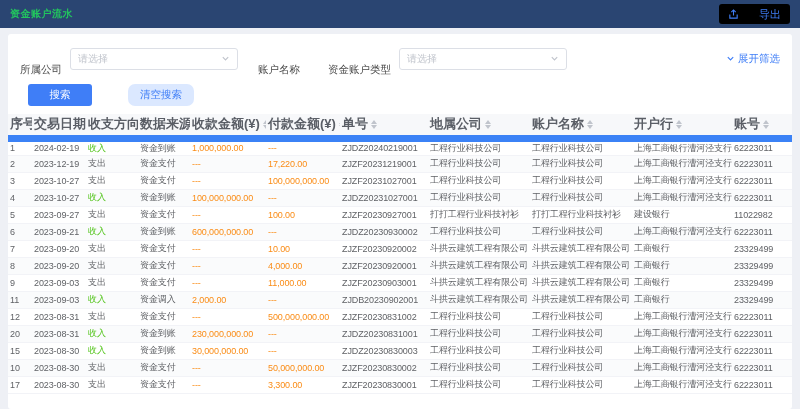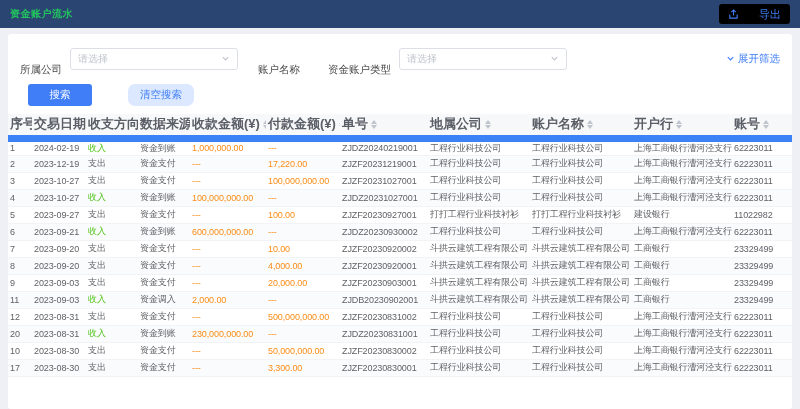--- a/index.html
+++ b/index.html
@@ -297,21 +297,21 @@
           <td>斗拱云建筑工程有限公司</td>
           <td>工商银行</td>
           <td>23329499</td>
         </tr>
         <tr>
           <td>9</td>
           <td>2023-09-03</td>
           <td class="dir-out">支出</td>
           <td>资金支付</td>
           <td class="amount">---</td>
-          <td class="amount">20,000.00</td>
+          <td class="amount">11,000.00</td>
           <td>ZJZF20230903001</td>
           <td>斗拱云建筑工程有限公司</td>
           <td>斗拱云建筑工程有限公司</td>
           <td>工商银行</td>
           <td>23329499</td>
         </tr>
         <tr>
           <td>11</td>
           <td>2023-09-03</td>
           <td class="dir-in">收入</td>
@@ -344,20 +344,33 @@
           <td>资金到账</td>
           <td class="amount">230,000,000.00</td>
           <td class="amount">---</td>
           <td>ZJDZ20230831001</td>
           <td>工程行业科技公司</td>
           <td>工程行业科技公司</td>
           <td>上海工商银行漕河泾支行</td>
           <td>62223011</td>
         </tr>
         <tr>
+          <td>15</td>
+          <td>2023-08-30</td>
+          <td class="dir-in">收入</td>
+          <td>资金到账</td>
+          <td class="amount">30,000,000.00</td>
+          <td class="amount">---</td>
+          <td>ZJDZ20230830003</td>
+          <td>工程行业科技公司</td>
+          <td>工程行业科技公司</td>
+          <td>上海工商银行漕河泾支行</td>
+          <td>62223011</td>
+        </tr>
+        <tr>
           <td>10</td>
           <td>2023-08-30</td>
           <td class="dir-out">支出</td>
           <td>资金支付</td>
           <td class="amount">---</td>
           <td class="amount">50,000,000.00</td>
           <td>ZJZF20230830002</td>
           <td>工程行业科技公司</td>
           <td>工程行业科技公司</td>
           <td>上海工商银行漕河泾支行</td>

